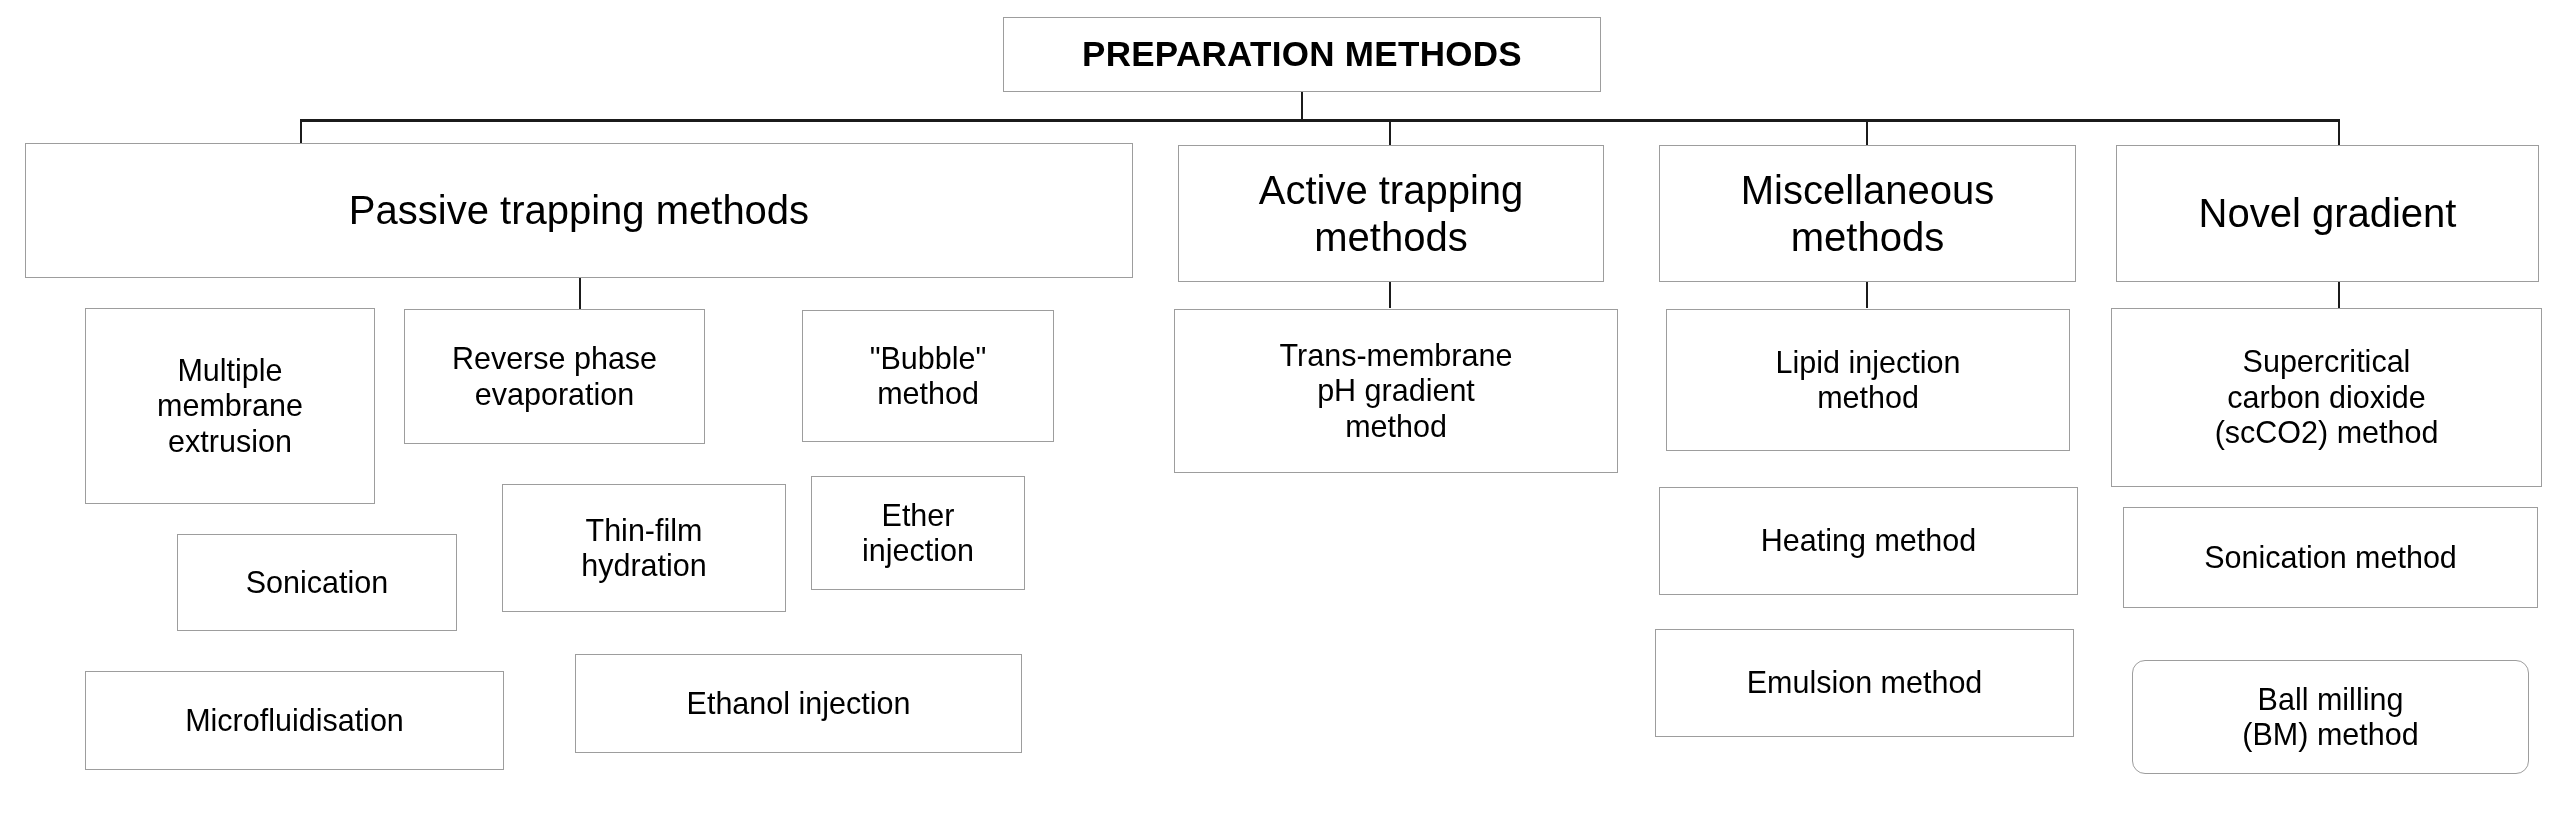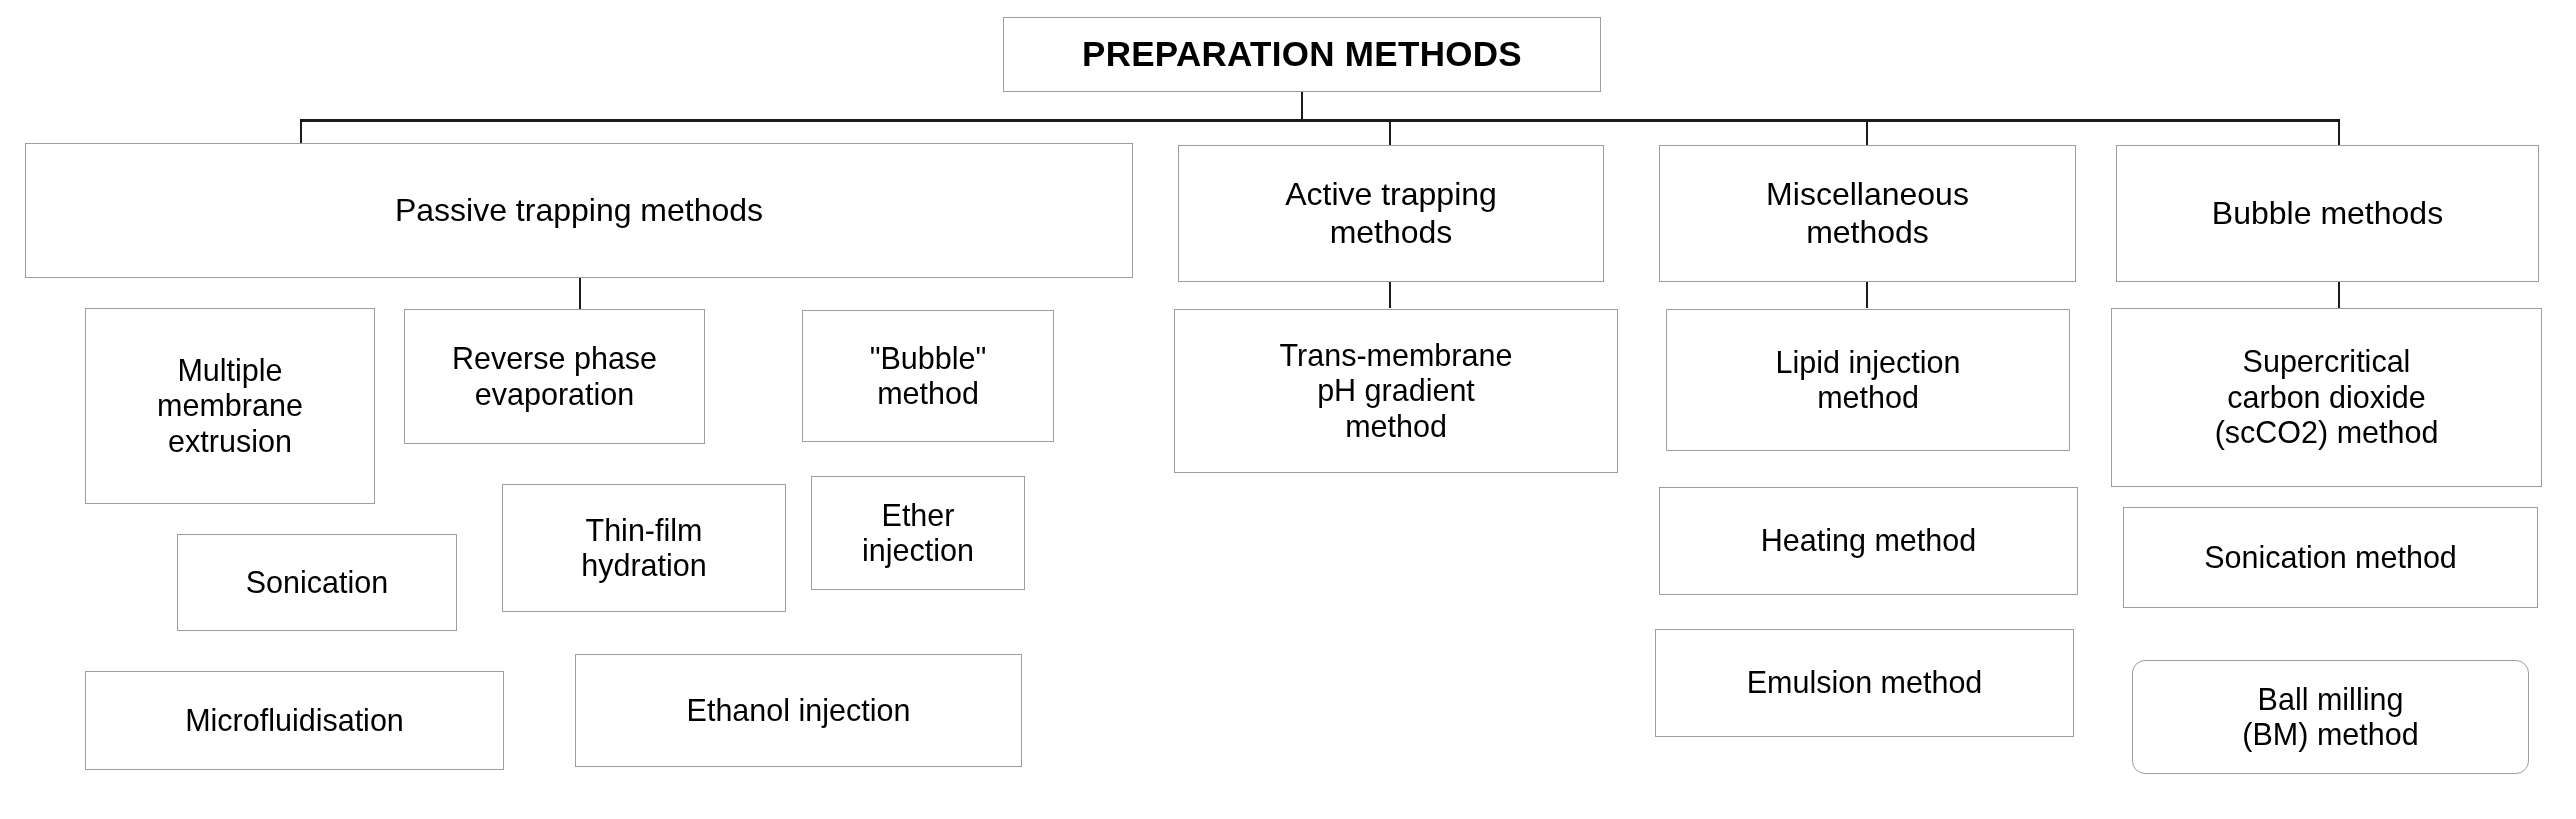--- a/index.html
+++ b/index.html
@@ -30,21 +30,21 @@
     line-height: 1.16;
     padding: 1.4px 5.7px;
     white-space: pre-line;
   }
   .node.title {
     font-weight: 700;
     font-size: 35px;
     letter-spacing: 0.3px;
   }
   .node.level2 {
-    font-size: 32px;
+    font-size: 40px;
   }
   .node.level3 {
     font-size: 30.5px;
   }
   .connector {
     position: absolute;
     background: #1b1b1b;
   }
   .connector.v { width: 2.1px; }
   .connector.h { height: 2.1px; }
@@ -69,21 +69,21 @@
   <div class="node title" style="left:1003px; top:17px; width:598px; height:75px;">PREPARATION METHODS</div>
 
   <div class="node level2" style="left:25px; top:143px; width:1108px; height:135px;">Passive trapping methods</div>
 
   <div class="node level2" style="left:1178px; top:145px; width:426px; height:137px;">Active trapping
 methods</div>
 
   <div class="node level2" style="left:1659px; top:145px; width:417px; height:137px;">Miscellaneous
 methods</div>
 
-  <div class="node level2" style="left:2116px; top:145px; width:423px; height:137px;">Bubble methods</div>
+  <div class="node level2" style="left:2116px; top:145px; width:423px; height:137px;">Novel gradient</div>
 
   <div class="node level3" style="left:85px; top:308px; width:290px; height:196px;">Multiple
 membrane
 extrusion</div>
 
   <div class="node level3" style="left:404px; top:309px; width:301px; height:135px;">Reverse phase
 evaporation</div>
 
   <div class="node level3" style="left:802px; top:310px; width:252px; height:132px;">"Bubble"
 method</div>
@@ -91,21 +91,21 @@
   <div class="node level3" style="left:177px; top:534px; width:280px; height:97px;">Sonication</div>
 
   <div class="node level3" style="left:502px; top:484px; width:284px; height:128px;">Thin-film
 hydration</div>
 
   <div class="node level3" style="left:811px; top:476px; width:214px; height:114px;">Ether
 injection</div>
 
   <div class="node level3" style="left:85px; top:671px; width:419px; height:99px;">Microfluidisation</div>
 
-  <div class="node level3" style="left:575px; top:654px; width:447px; height:113px;">Ethanol injection</div>
+  <div class="node level3" style="left:575px; top:654px; width:447px; height:99px;">Ethanol injection</div>
 
   <div class="node level3" style="left:1174px; top:309px; width:444px; height:164px;">Trans-membrane
 pH gradient
 method</div>
 
   <div class="node level3" style="left:1666px; top:309px; width:404px; height:142px;">Lipid injection
 method</div>
 
   <div class="node level3" style="left:1659px; top:487px; width:419px; height:108px;">Heating method</div>
 

